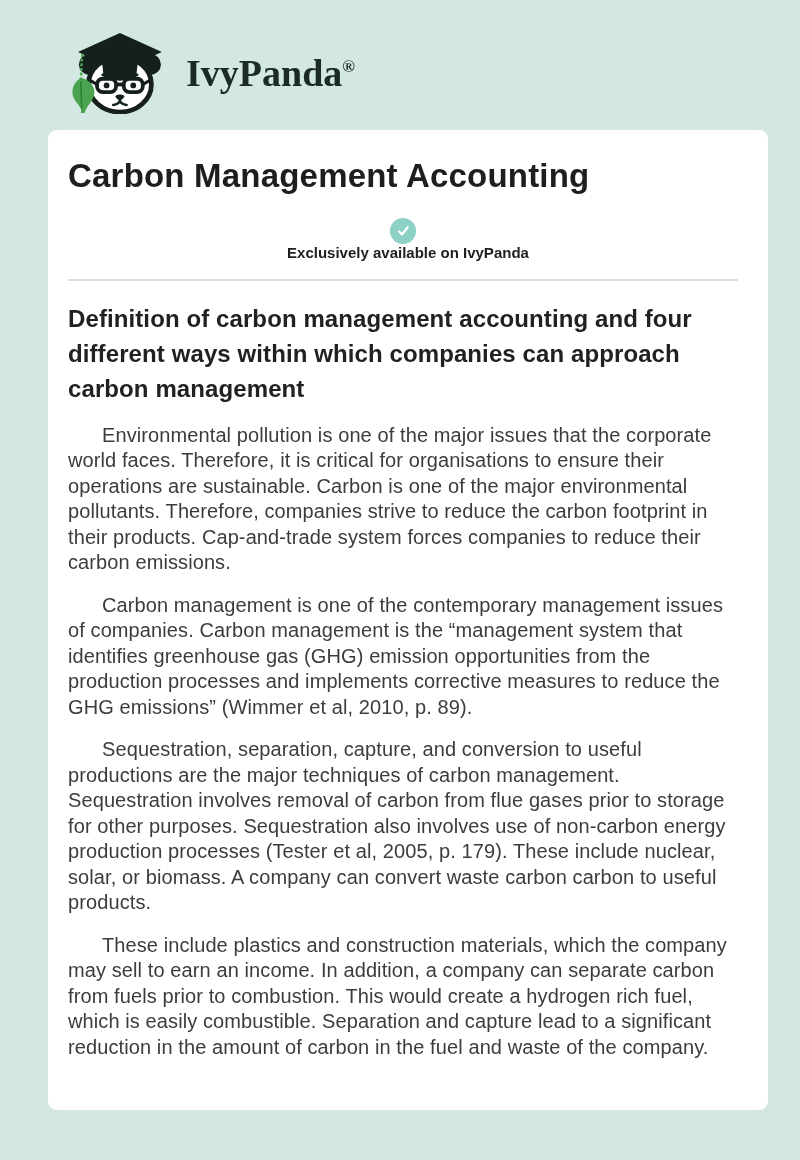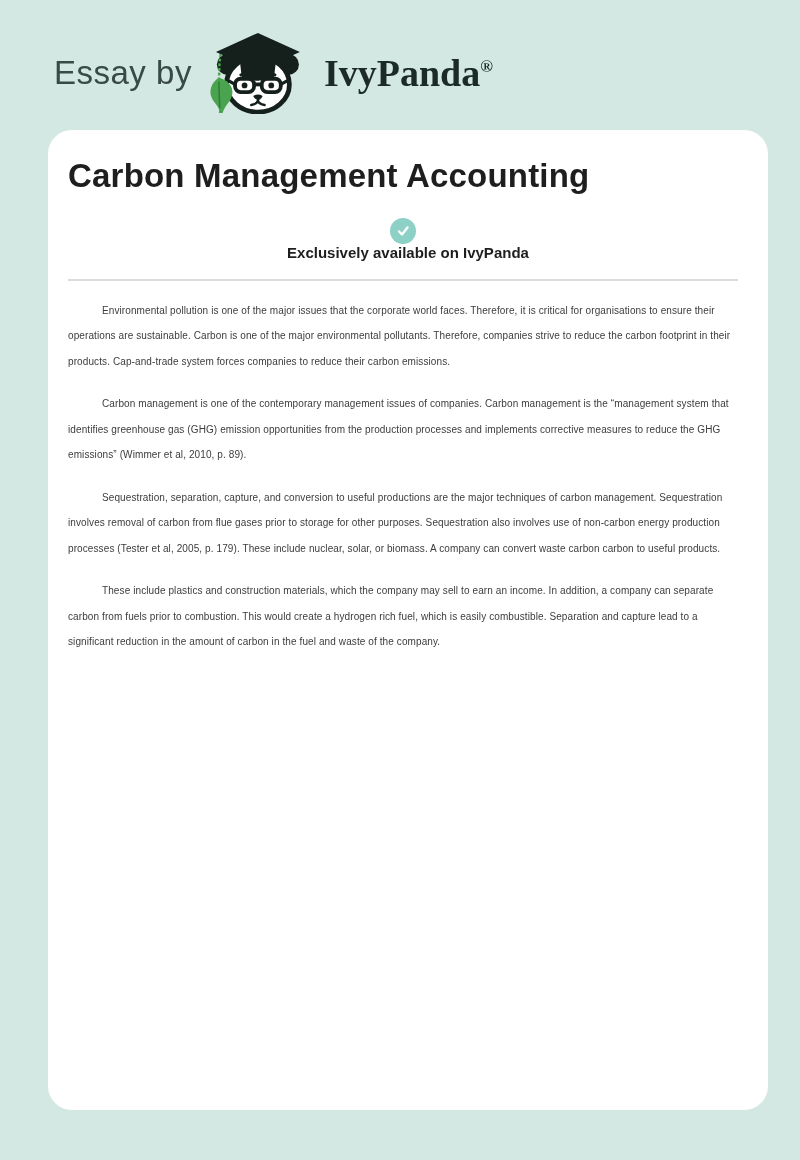--- a/index.html
+++ b/index.html
@@ -42,21 +42,21 @@
     font-family: "Liberation Serif", serif;
     font-weight: 700;
     font-size: 17px;
     color: #1c2b28;
     vertical-align: super;
     line-height: 1;
   }
   
   .card {
     background: #ffffff;
-    border-radius: 24px;
+    border-radius: 9px;
     margin: 18px 32px 0 48px;
     padding: 26px 30px 40px 20px;
     min-height: 980px;
   }
   .article-title {
     font-size: 33px;
     font-weight: 700;
     color: #1e1e1e;
     line-height: 1.2;
     letter-spacing: 0.2px;
@@ -91,32 +91,31 @@
   .section-heading {
     margin-top: 20px;
     font-size: 24px;
     font-weight: 700;
     color: #212121;
     line-height: 35px;
     letter-spacing: 0.1px;
   }
   .body-paragraph {
     margin-top: 17px;
-    font-size: 10px;
+    font-size: 20px;
     line-height: 25.5px;
     color: #3c3c3c;
     text-indent: 34px;
     letter-spacing: 0.1px;
   }
 </style>
 </head>
 <body>
 
 <header class="site-header">
-  <span class="essay-by">Essay by</span>
   <div class="logo-lockup">
     <svg class="logo-svg" width="96" height="82" viewBox="0 0 100 86" aria-hidden="true">
 
       <circle cx="20" cy="34" r="11" fill="#15201d"></circle>
       <circle cx="84" cy="34" r="11" fill="#15201d"></circle>
 
       <ellipse cx="52" cy="55" rx="33" ry="29" fill="#ffffff" stroke="#15201d" stroke-width="5"></ellipse>
 
       <path d="M52 1 L96 21 L52 41 L8 21 Z" fill="#15201d"></path>
       <path d="M33 30 L71 30 L69 47 Q52 55 35 47 Z" fill="#15201d"></path>
@@ -150,18 +149,19 @@
     <span class="check-circle">
       <svg width="14" height="14" viewBox="0 0 14 14" aria-hidden="true">
         <path d="M3 7.5 L6 10.5 L11.5 3.5" stroke="#ffffff" stroke-width="2.4" fill="none" stroke-linecap="round" stroke-linejoin="round"></path>
       </svg>
     </span>
     <span class="badge-text">Exclusively available on IvyPanda</span>
   </div>
 
   <hr class="divider">
 
+  <h2 class="section-heading">Definition of carbon management accounting and four different ways within which companies can approach carbon management</h2>
 
   <p class="body-paragraph">Environmental pollution is one of the major issues that the corporate world faces. Therefore, it is critical for organisations to ensure their operations are sustainable. Carbon is one of the major environmental pollutants. Therefore, companies strive to reduce the carbon footprint in their products. Cap-and-trade system forces companies to reduce their carbon emissions.</p>
   <p class="body-paragraph">Carbon management is one of the contemporary management issues of companies. Carbon management is the “management system that identifies greenhouse gas (GHG) emission opportunities from the production processes and implements corrective measures to reduce the GHG emissions” (Wimmer et al, 2010, p. 89).</p>
   <p class="body-paragraph">Sequestration, separation, capture, and conversion to useful productions are the major techniques of carbon management. Sequestration involves removal of carbon from flue gases prior to storage for other purposes. Sequestration also involves use of non-carbon energy production processes (Tester et al, 2005, p. 179). These include nuclear, solar, or biomass. A company can convert waste carbon carbon to useful products.</p>
   <p class="body-paragraph">These include plastics and construction materials, which the company may sell to earn an income. In addition, a company can separate carbon from fuels prior to combustion. This would create a hydrogen rich fuel, which is easily combustible. Separation and capture lead to a significant reduction in the amount of carbon in the fuel and waste of the company.</p>
 </main>
 
 </body></html>

